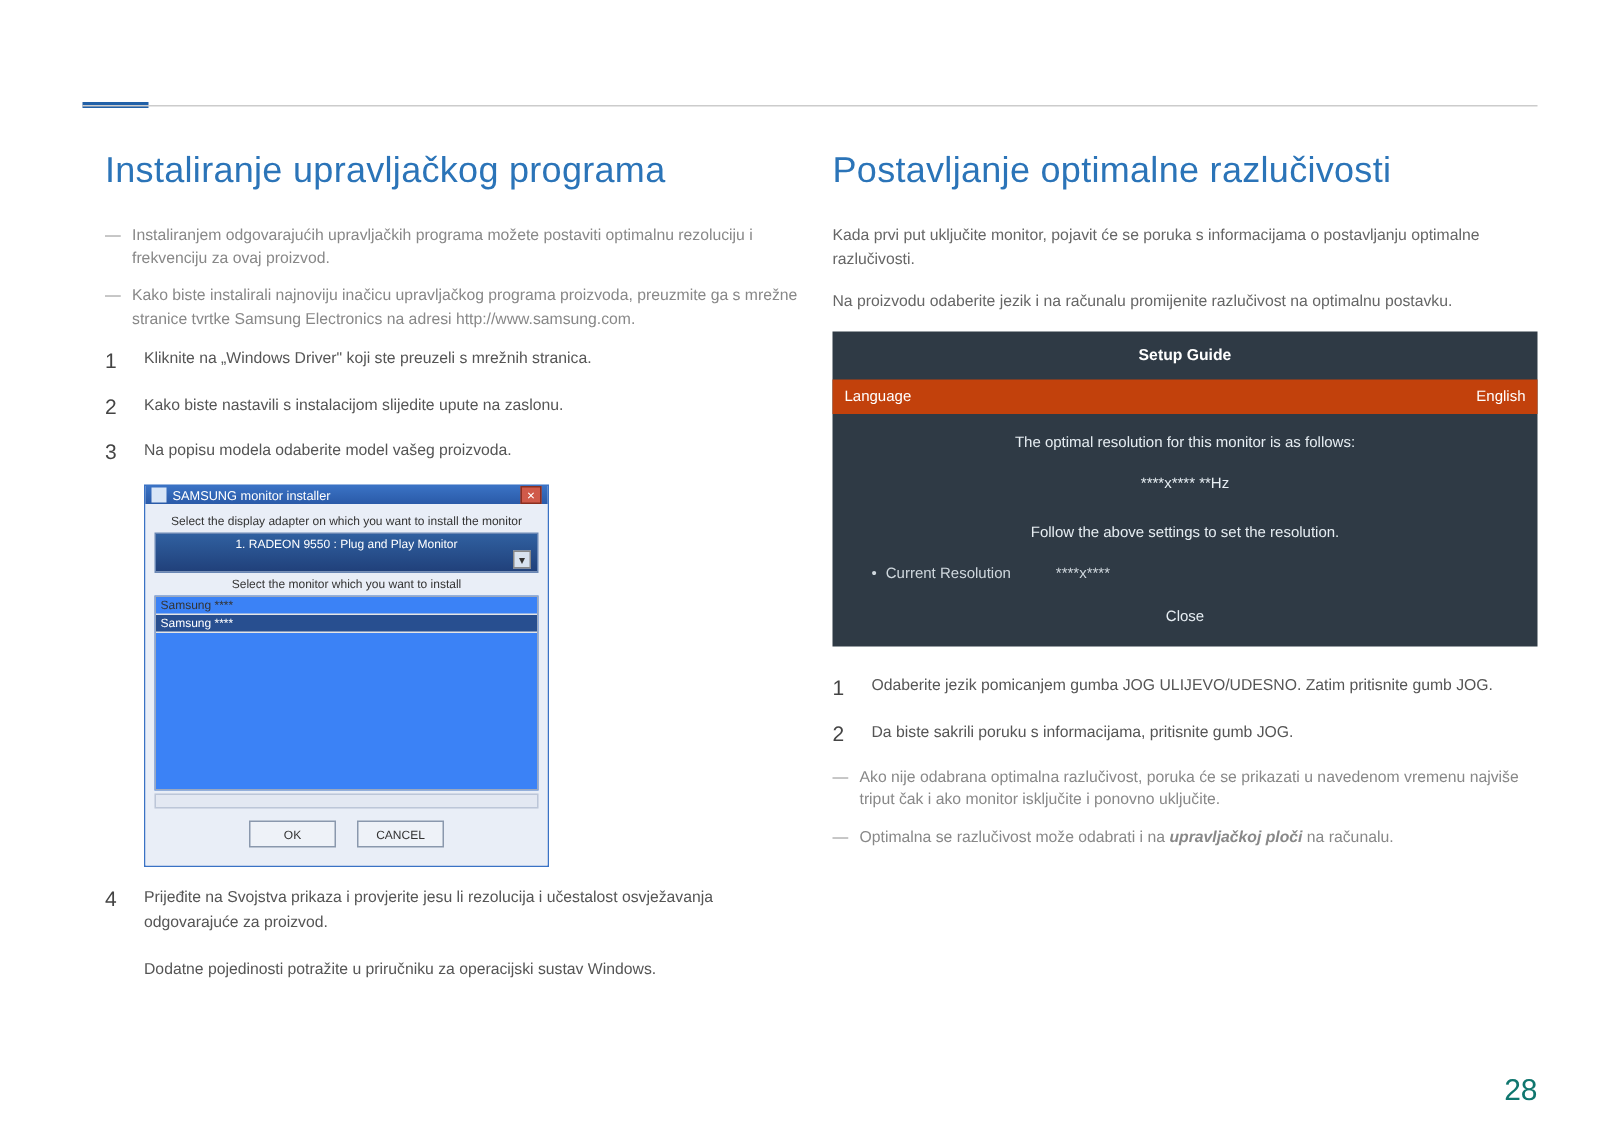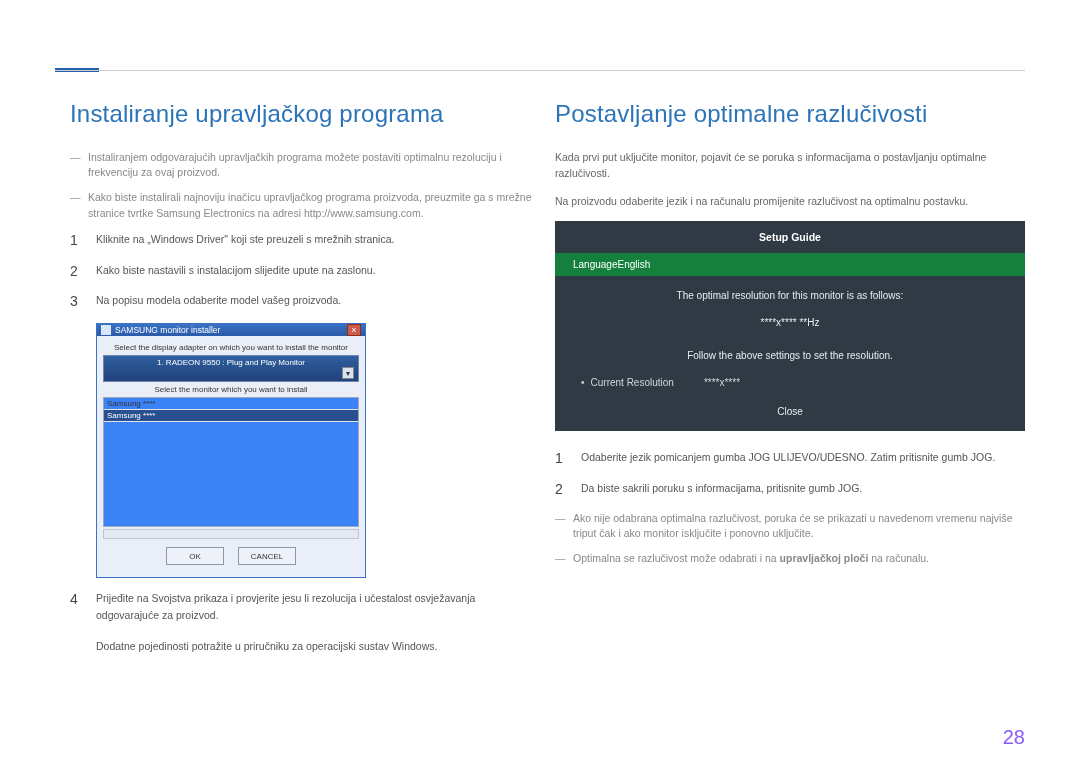--- a/index.html
+++ b/index.html
@@ -150,40 +150,40 @@
     margin: 10px 0 18px 0;
     background:#2f3a45;
     color:#cfd7dd;
     font-size:10px;
     padding-bottom:14px;
   }
   .osd .osd-title {
     text-align:center;color:#fff;padding:10px 0 10px;font-size:10.5px;font-weight:bold;
   }
   .osd .lang-row {
-    background:#15803d;color:#fff;
-    display:flex;
-    padding:6px 18px;font-size:10px;
+    background:#c2410c;color:#fff;
+    display:flex;justify-content:space-between;
+    padding:6px 8px;font-size:10px;
   }
   .osd .msg { text-align:center;padding:14px 30px 4px;font-size:10px;color:#e6edf2; }
   .osd .res { text-align:center;padding:12px 0;color:#e6edf2;font-size:10px; }
   .osd .follow { text-align:center;padding:10px 0 16px;color:#e6edf2;font-size:10px; }
   .osd .cur {
     display:flex;gap:30px;padding:0 26px 18px;color:#cfd7dd;font-size:10px;
   }
   .osd .cur .dot::before { content:"•"; margin-right:6px; color:#cfd7dd; }
   .osd .close-row { text-align:center;color:#e6edf2;font-size:10px; }
 
-  .bold { font-weight:700; }
+  .bold { font-weight:700;font-style:italic; }
   .pagenum {
     position:absolute;
     right:55px;
-    bottom:14px;
+    bottom:24px;
     font-size:20px;
-    color:#8b5cf6;
+    color:#0f766e;
   }
 </style>
 </head>
 <body>
 
 <div class="page">
   <div class="top-short"></div>
   <div class="top-rule"></div>
 
   <div class="col col-left">

